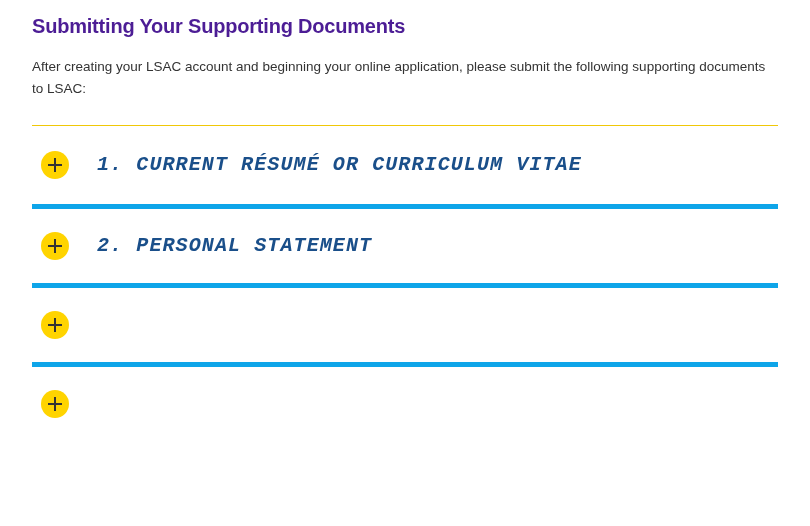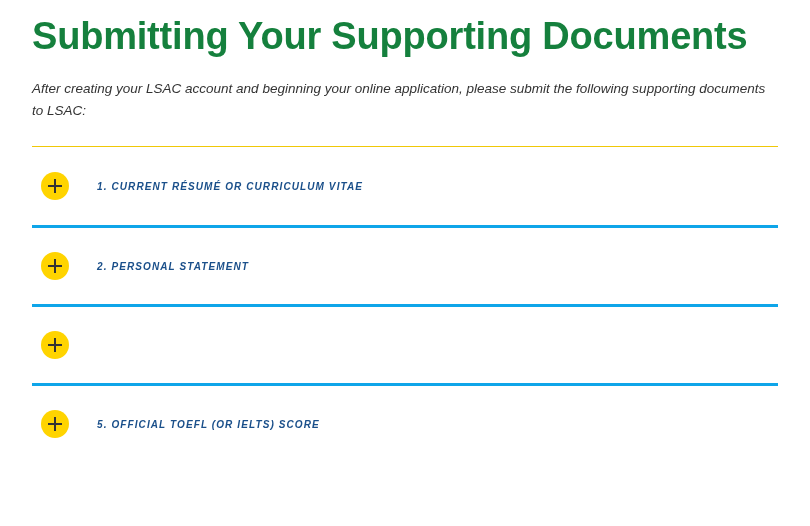--- a/index.html
+++ b/index.html
@@ -15,40 +15,39 @@
     position: relative;
   }
   .page {
     position: relative;
     width: 810px;
     height: 526px;
     box-sizing: border-box;
     padding: 0 32px;
   }
   .page-title {
-    font-size: 38px;
+    font-size: 20px;
     font-weight: bold;
-    color: #15803d;
+    color: #4c1d95;
     letter-spacing: -0.2px;
     margin: 14px 0 17px 0;
     line-height: 1.2;
   }
   .intro {
     font-size: 13.5px;
     color: #333333;
     line-height: 1.65;
     margin: 18px 0 0 0;
     max-width: 742px;
-    font-style: italic;
   }
   .accordion {
     margin-top: 24px;
   }
   .acc-item {
-    border-top: 3px solid #0ea5e9;
+    border-top: 5px solid #0ea5e9;
     height: 79px;
     display: flex;
     align-items: center;
     box-sizing: border-box;
   }
   .acc-item:first-child {
     border-top: 1px solid #f0c808;
   }
   .plus-icon {
     width: 28px;
@@ -72,26 +71,27 @@
     height: 2px;
   }
   .plus-icon::after {
     top: 7px;
     left: 13px;
     width: 2px;
     height: 14px;
   }
   .acc-label {
     margin-left: 28px;
-    font-size: 10px;
+    font-size: 20px;
     font-style: italic;
     font-weight: bold;
     color: #1a4f8a;
     letter-spacing: 1.1px;
     white-space: nowrap;
+    font-family: Liberation Mono, monospace;
   }
 </style>
 </head>
 <body>
 
 <div class="page">
 
   <h1 class="page-title">Submitting Your Supporting Documents</h1>
 
   <p class="intro">After creating your LSAC account and beginning your online application, please submit the following supporting documents to LSAC:</p>
@@ -108,18 +108,17 @@
       <span class="acc-label">2. PERSONAL STATEMENT</span>
     </div>
 
     <div class="acc-item">
       <span class="plus-icon"></span>
     </div>
 
 
     <div class="acc-item">
       <span class="plus-icon"></span>
-      <span class="acc-label">5. OFFICIAL TOEFL (OR IELTS) SCORE</span>
     </div>
 
   </div>
 
 </div>
 
 </body></html>

